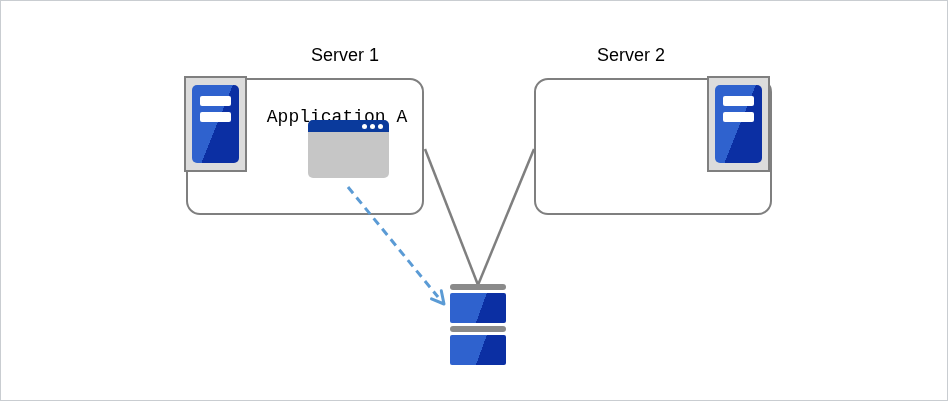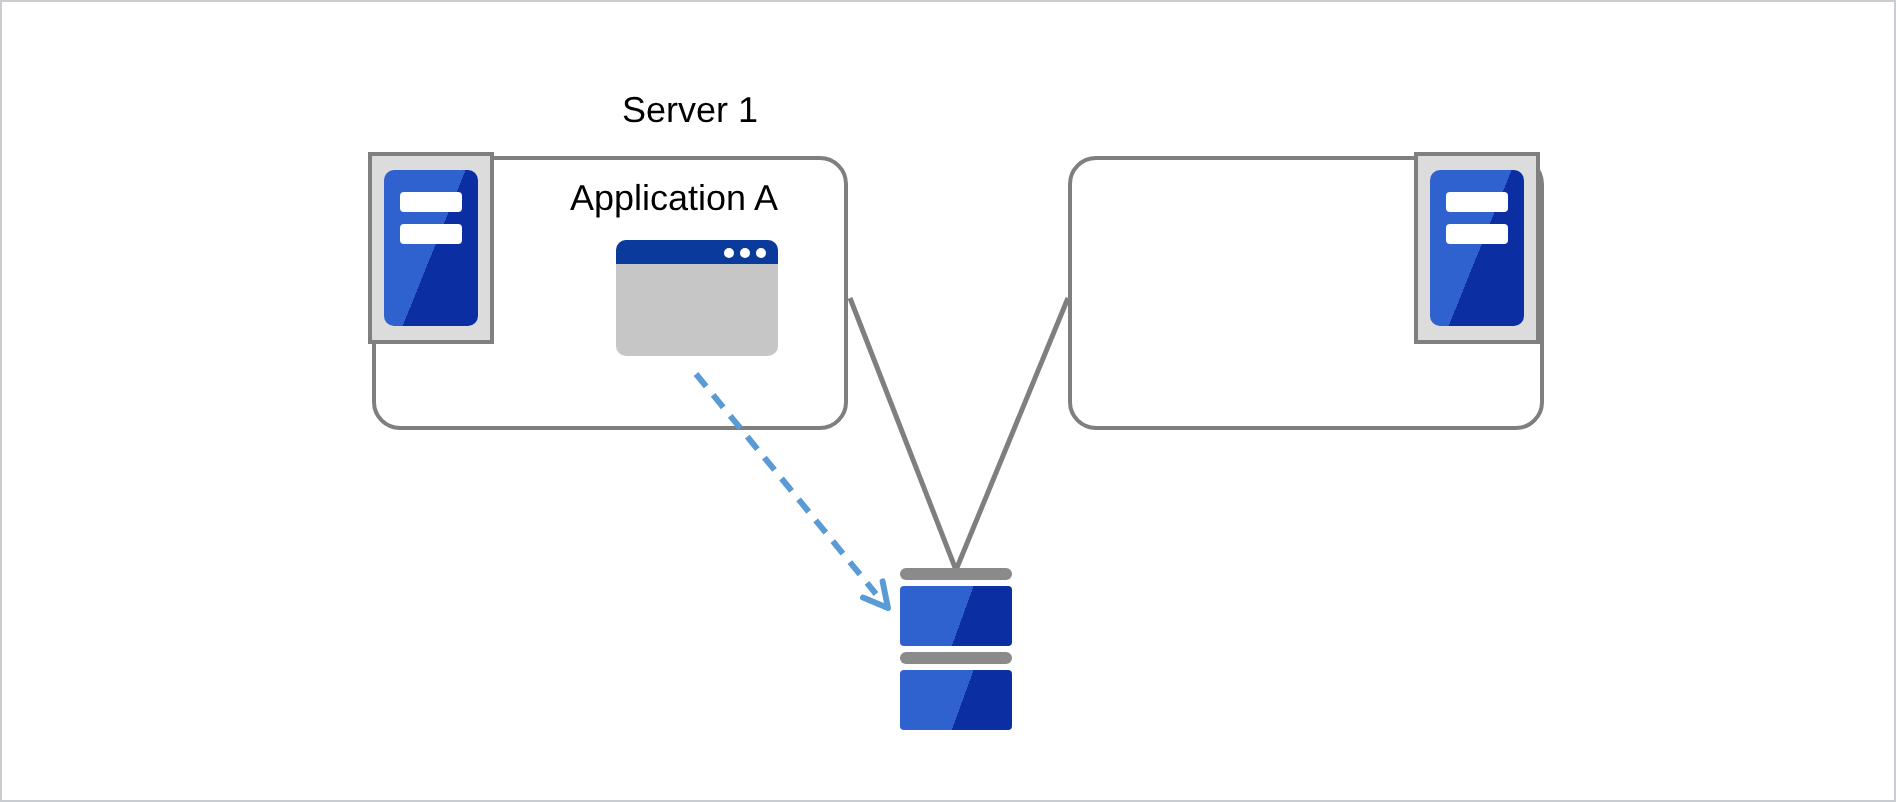--- a/index.html
+++ b/index.html
@@ -38,21 +38,21 @@
     position:absolute;
     width:234px;height:133px;
     border:2.5px solid var(--box-border);
     border-radius:14px;
     background:transparent;
   }
   #server1-box{left:185px;top:77px;}
   #server2-box{left:533px;top:77px;}
   #server1-label{left:264px;top:44px;width:160px;}
   #server2-label{left:550px;top:44px;width:160px;}
-  #application-label{left:256px;top:88px;width:160px;}
+  #application-label{left:256px;top:106px;width:160px;font-family:Liberation Mono, monospace;}
   #shared-disk-label{left:397px;top:371px;width:160px;}
 
   .icon-frame{
     position:absolute;
     width:59px;height:92px;
     background:var(--icon-frame-fill);
     border:2.5px solid var(--box-border);
   }
   #server1-icon-frame{left:183px;top:75px;}
   #server2-icon-frame{left:706px;top:75px;}
@@ -113,20 +113,21 @@
 </style>
 </head>
 <body>
 
 <div class="canvas">
 
   <div class="server-box" id="server1-box"></div>
   <div class="server-box" id="server2-box"></div>
 
   <div class="label" id="server1-label">Server 1</div>
+  <div class="label" id="server2-label">Server 2</div>
   <div class="label" id="application-label">Application A</div>
 
   <div class="icon-frame" id="server1-icon-frame">
     <div class="server-tower">
       <div class="server-bar b1"></div>
       <div class="server-bar b2"></div>
     </div>
   </div>
 
   <div class="icon-frame" id="server2-icon-frame">

